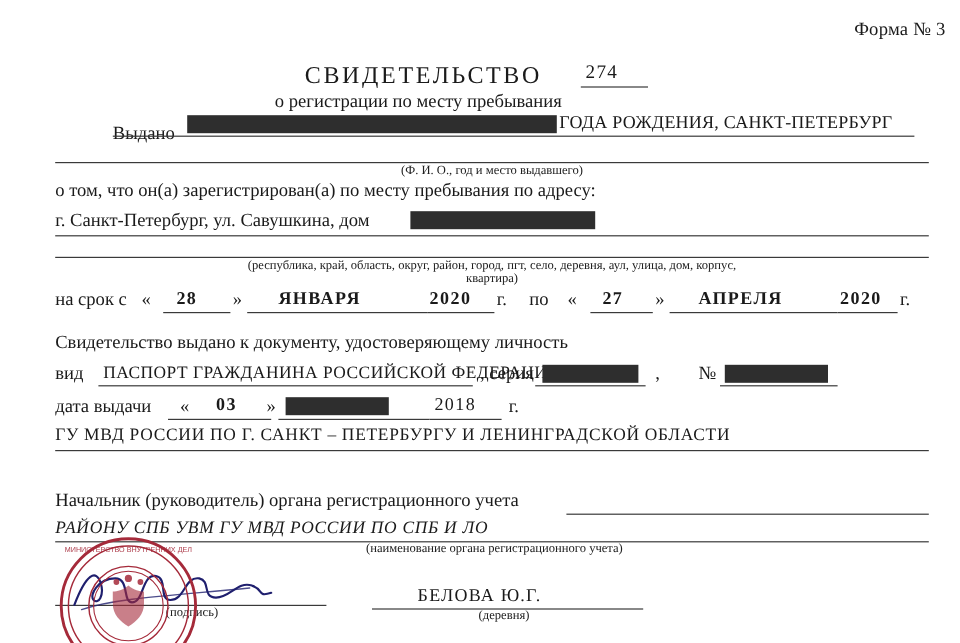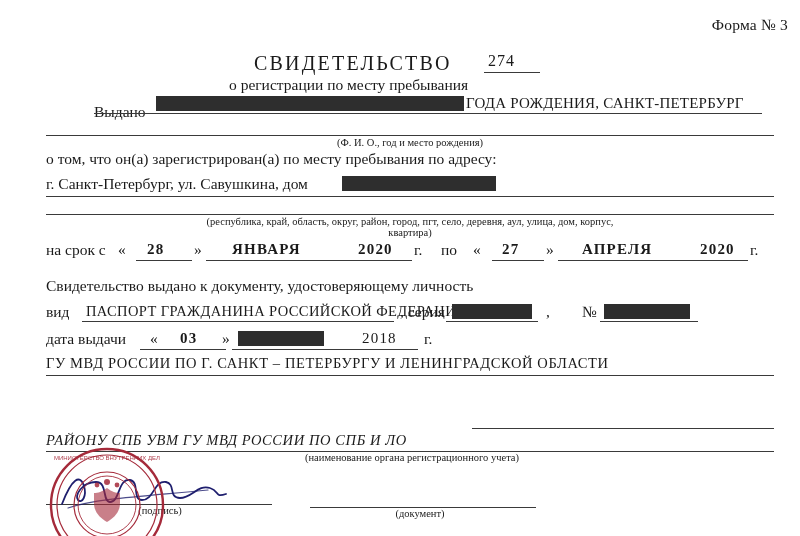--- a/index.html
+++ b/index.html
@@ -195,21 +195,21 @@
   <div class="title">СВИДЕТЕЛЬСТВО</div>
   <div class="title-number">274</div>
   <div class="line title-number-underline"></div>
   <div class="subtitle">о регистрации по месту пребывания</div>
 
   <div class="lbl" id="issued-label">Выдано</div>
   <div class="redact" id="issued-redact"></div>
   <div class="lbl" id="issued-text">ГОДА РОЖДЕНИЯ, САНКТ-ПЕТЕРБУРГ</div>
   <div class="line" id="issued-line"></div>
   <div class="line" id="issued-line2"></div>
-  <div class="cap" id="fio-caption">(Ф. И. О., год и место рождения)</div>
+  <div class="cap" id="fio-caption">(Ф. И. О., год и место выдавшего)</div>
 
   <div class="lbl" id="about-label">о том, что он(а) зарегистрирован(а) по месту пребывания по адресу:</div>
   <div class="lbl" id="addr-text">г. Санкт-Петербург, ул. Савушкина, дом</div>
   <div class="redact" id="addr-redact"></div>
   <div class="line" id="addr-line"></div>
   <div class="line" id="addr-line2"></div>
   <div class="cap" id="addr-caption">(республика, край, область, округ, район, город, пгт, село, деревня, аул, улица, дом, корпус, квартира)</div>
 
   <div class="lbl" id="term-label">на срок с</div>
   <div class="lbl" id="term-q1">«</div>
@@ -252,29 +252,31 @@
   <div class="redact" id="date-month-redact"></div>
   <div class="hand spaced" id="date-year">2018</div>
   <div class="lbl" id="g3">г.</div>
   <div class="line" id="u-date-day"></div>
   <div class="line" id="u-date-month"></div>
   <div class="line" id="u-date-year"></div>
 
   <div class="lbl" id="organ-text">ГУ  МВД  РОССИИ  ПО  Г. САНКТ – ПЕТЕРБУРГУ  И  ЛЕНИНГРАДСКОЙ ОБЛАСТИ</div>
   <div class="line" id="u-organ"></div>
 
+  <div class="lbl" id="chief-label">Начальник (руководитель) органа регистрационного учета</div>
   <div class="line" id="u-chief"></div>
   <div class="lbl" id="chief-value2">РАЙОНУ СПБ УВМ  ГУ  МВД РОССИИ  ПО СПБ  И  ЛО</div>
   <div class="line" id="u-chief2"></div>
   <div class="cap" id="chief-caption">(наименование органа регистрационного учета)</div>
 
   <div class="line" id="u-sign"></div>
   <div class="cap" id="sign-caption">(подпись)</div>
+  <div class="lbl" id="family-name">БЕЛОВА Ю.Г.</div>
   <div class="line" id="u-family"></div>
-  <div class="cap" id="family-caption">(документ)</div>
+  <div class="cap" id="family-caption">(деревня)</div>
 
   <svg class="signature" viewBox="0 0 180 46">
     <path d="M4 36 C14 10, 22 6, 26 18 C29 28, 24 36, 20 32 C16 28, 24 14, 38 14 C50 14, 44 34, 52 34 C62 34, 60 10, 72 12 C82 14, 74 32, 84 32 C96 32, 96 12, 108 14 C118 16, 110 30, 122 30 C134 30, 140 16, 152 20 C162 23, 156 30, 168 26" fill="none" stroke="#1f1f6e" stroke-width="1.8" stroke-linecap="round"></path>
     <path d="M10 40 C40 30, 90 28, 150 22" fill="none" stroke="#1f1f6e" stroke-width="1.2" stroke-linecap="round" opacity="0.8"></path>
   </svg>
 
   <svg class="stamp" viewBox="0 0 134 118">
     <g stroke="#a52a3a" fill="none">
       <circle cx="67" cy="59" r="56" stroke-width="2.4"></circle>
       <circle cx="67" cy="59" r="50" stroke-width="1.2"></circle>

